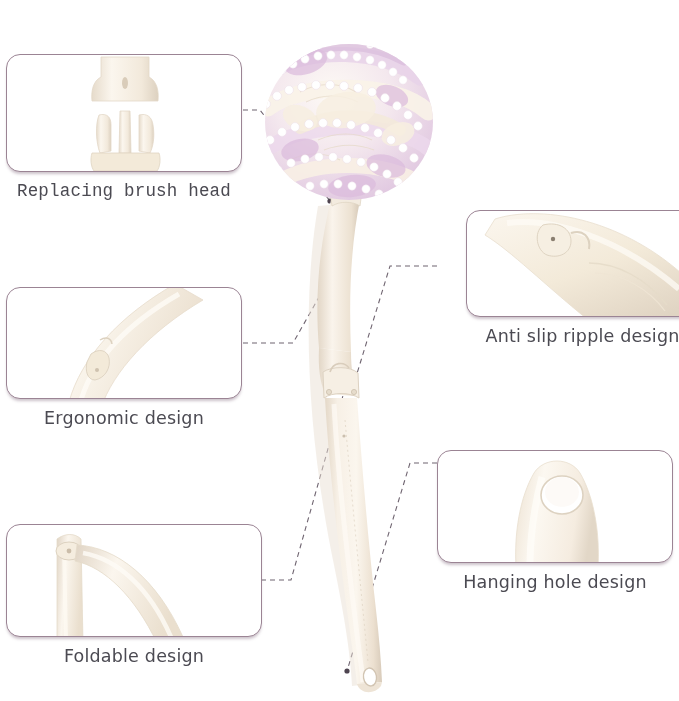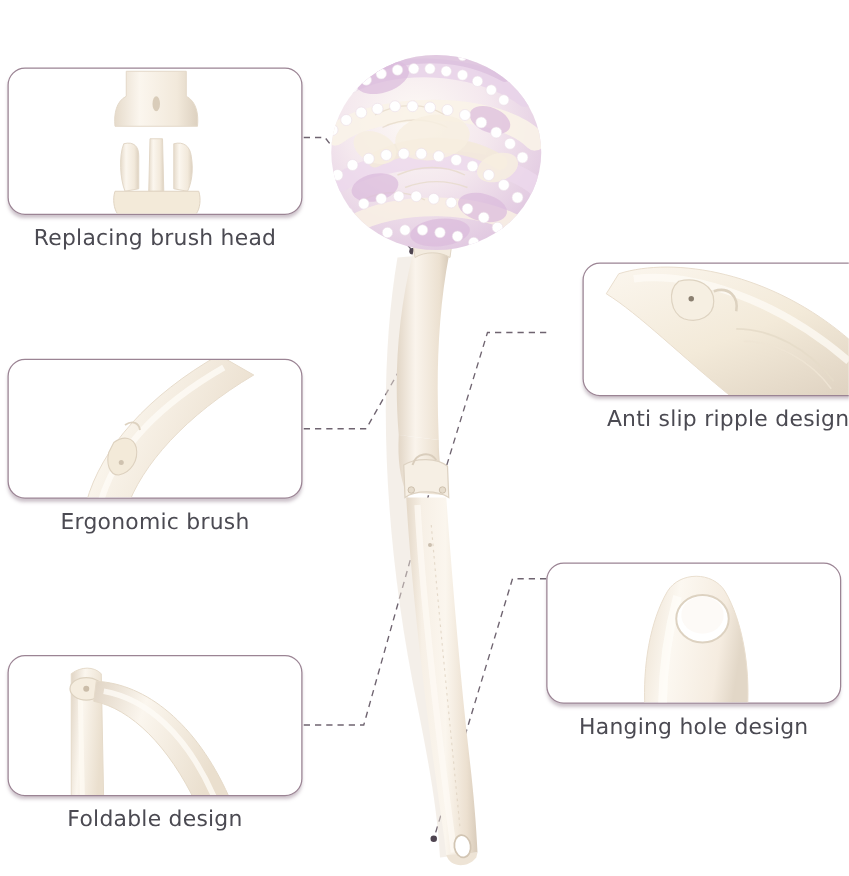--- a/index.html
+++ b/index.html
@@ -220,21 +220,21 @@
             <circle cx="314" cy="40" r="3.6"></circle>
           <circle cx="328" cy="38" r="3.6"></circle>
             <circle cx="342" cy="38" r="3.6"></circle>
           <circle cx="356" cy="40" r="3.6"></circle>
             <circle cx="370" cy="45" r="3.6"></circle>
         </g>
       </g>
     </g>
   </svg>
 
-  <div class="callout" style="left:6px;top:54px;width:236px;">
+  <div class="callout" style="left:6px;top:54px;width:236px;font-family:Liberation Mono, monospace;">
     <div class="cbox" style="height:118px;">
       <div class="photo">
         <svg viewBox="0 0 236 118" width="236" height="118">
           <defs>
             <linearGradient id="p1a" x1="0" y1="0" x2="1" y2="0">
               <stop offset="0" stop-color="#e6dbcb"></stop>
                 <stop offset=".3" stop-color="#fbf6ee"></stop>
               <stop offset=".75" stop-color="#f2e9db"></stop>
                 <stop offset="1" stop-color="#ddd1c0"></stop>
             </linearGradient>
@@ -268,24 +268,24 @@
           </defs>
           <path d="M62,114 C74,70 112,28 168,-4 L196,12 C142,44 106,84 94,120 Z" fill="url(#p2a)" stroke="#e7dccc" stroke-width=".8"></path>
           <path d="M74,112 C86,72 120,36 172,6" fill="none" stroke="#fefbf6" stroke-width="5" opacity=".8"></path>
 
           <path d="M84,66 C92,60 100,62 102,70 C104,80 98,90 88,92 C80,92 78,82 80,74 Z" fill="#f3ead9" stroke="#ddd1bf" stroke-width=".9"></path>
           <circle cx="90" cy="82" r="2" fill="#cfc2af"></circle>
           <path d="M93,52 C99,48 104,50 105,56" fill="none" stroke="#ddd2c0" stroke-width="1.5"></path>
         </svg>
       </div>
     </div>
-    <div class="caption">Ergonomic brush</div>
-  </div>
-
-  <div class="callout" style="left:6px;top:524px;width:236px;">
+    <div class="caption">Ergonomic design</div>
+  </div>
+
+  <div class="callout" style="left:6px;top:524px;width:256px;">
     <div class="cbox" style="height:113px;">
       <div class="photo">
         <svg viewBox="0 0 236 113" width="236" height="113">
           <defs>
             <linearGradient id="p3a" x1="0" y1="0" x2="1" y2="0.3">
               <stop offset="0" stop-color="#e0d4c4"></stop>
                 <stop offset=".4" stop-color="#fbf6ee"></stop>
               <stop offset="1" stop-color="#eadfce"></stop>
             </linearGradient>
           </defs>

